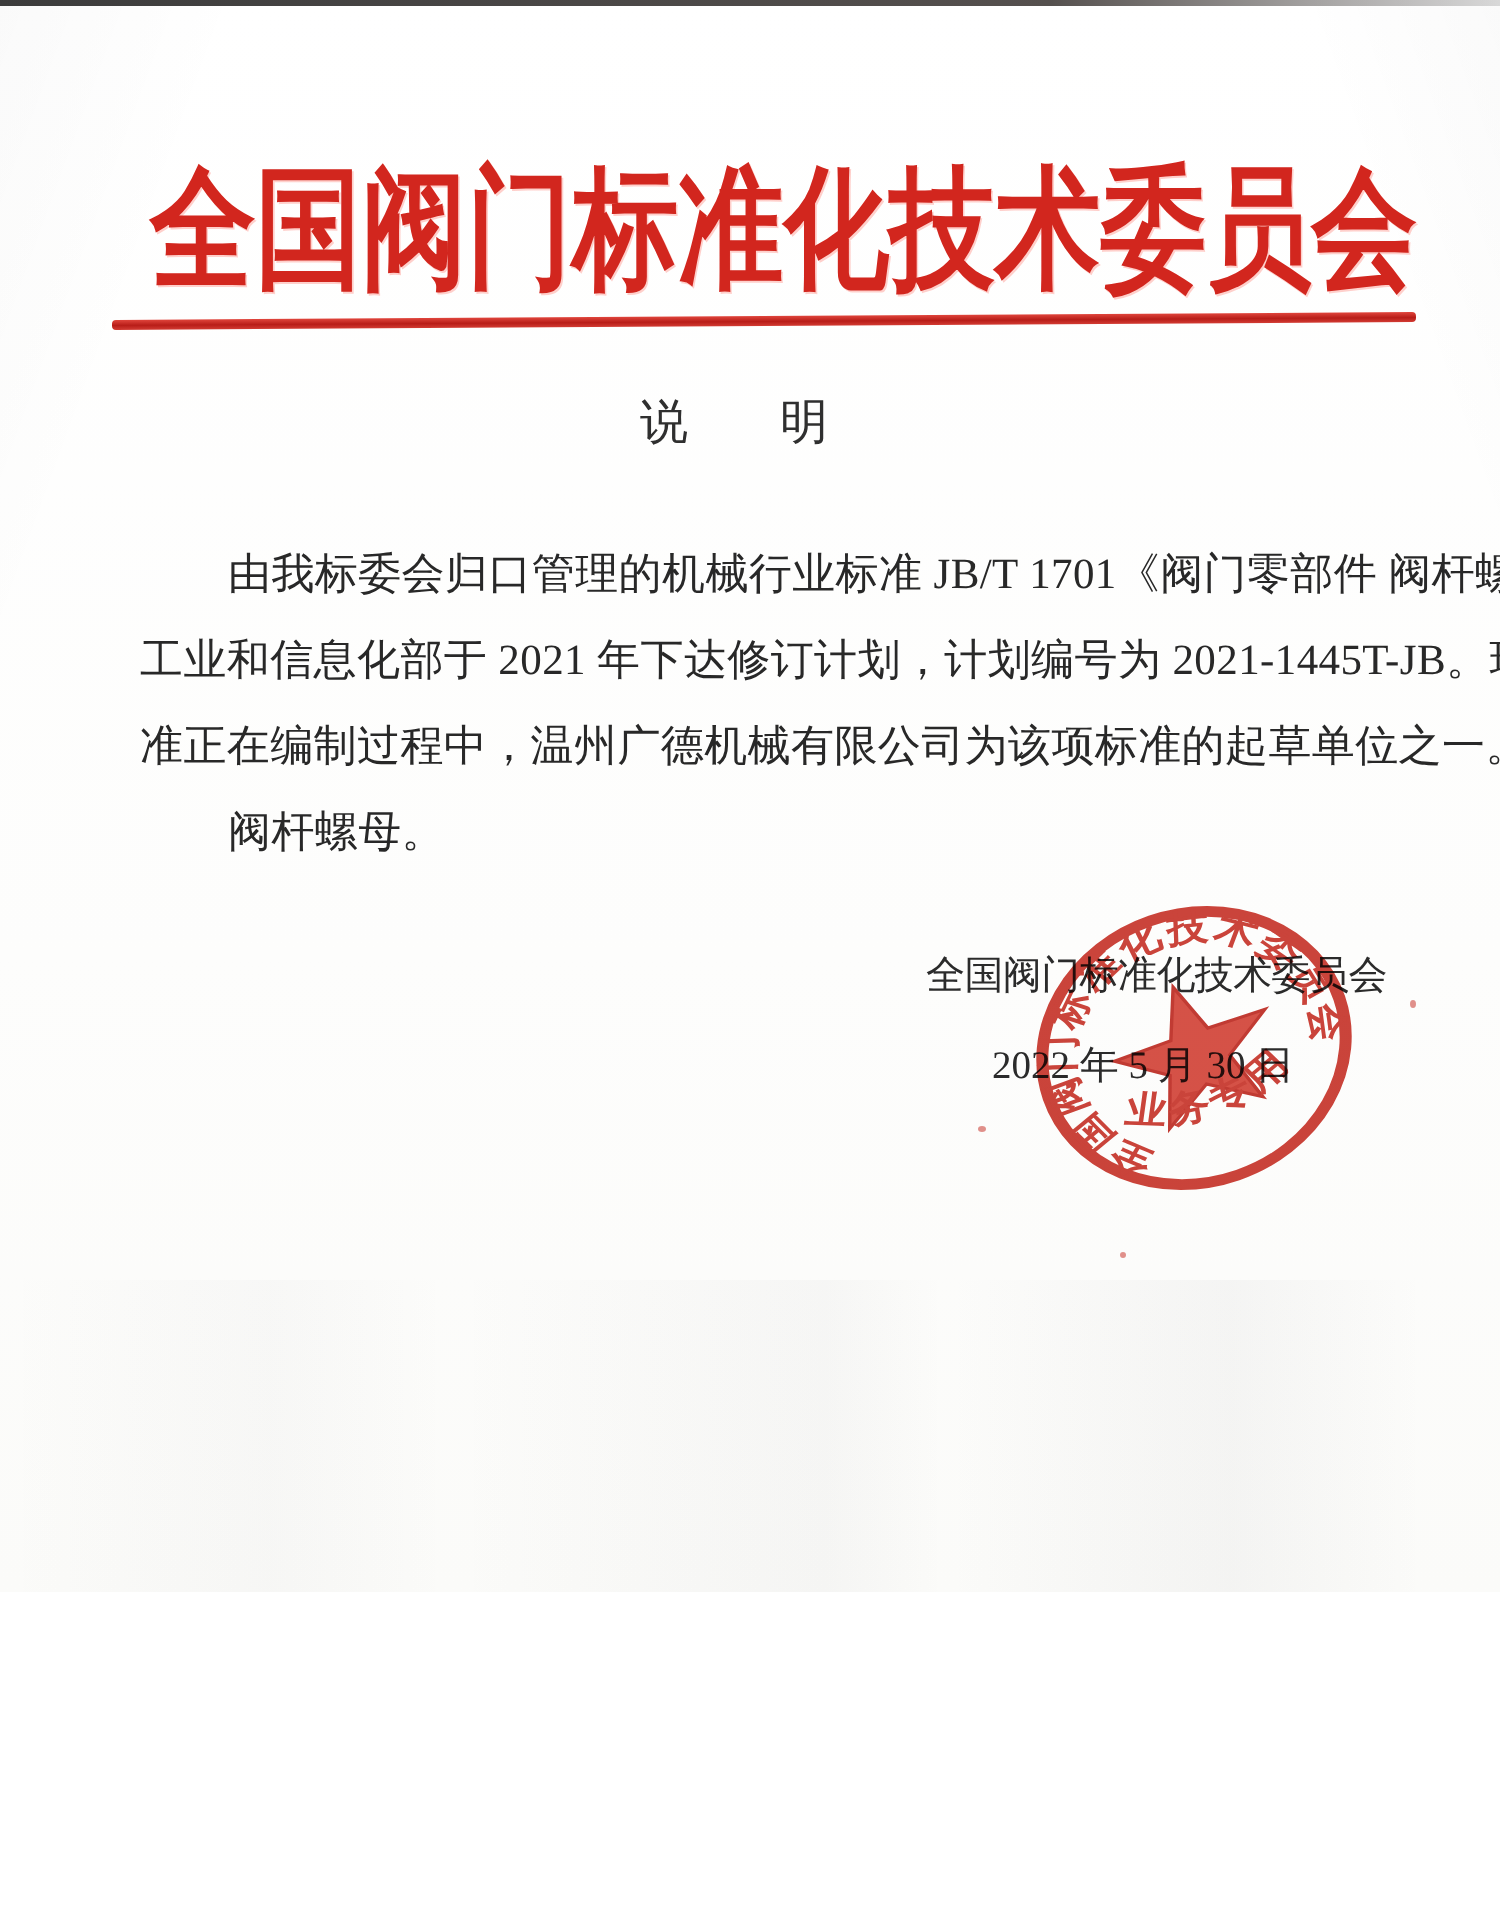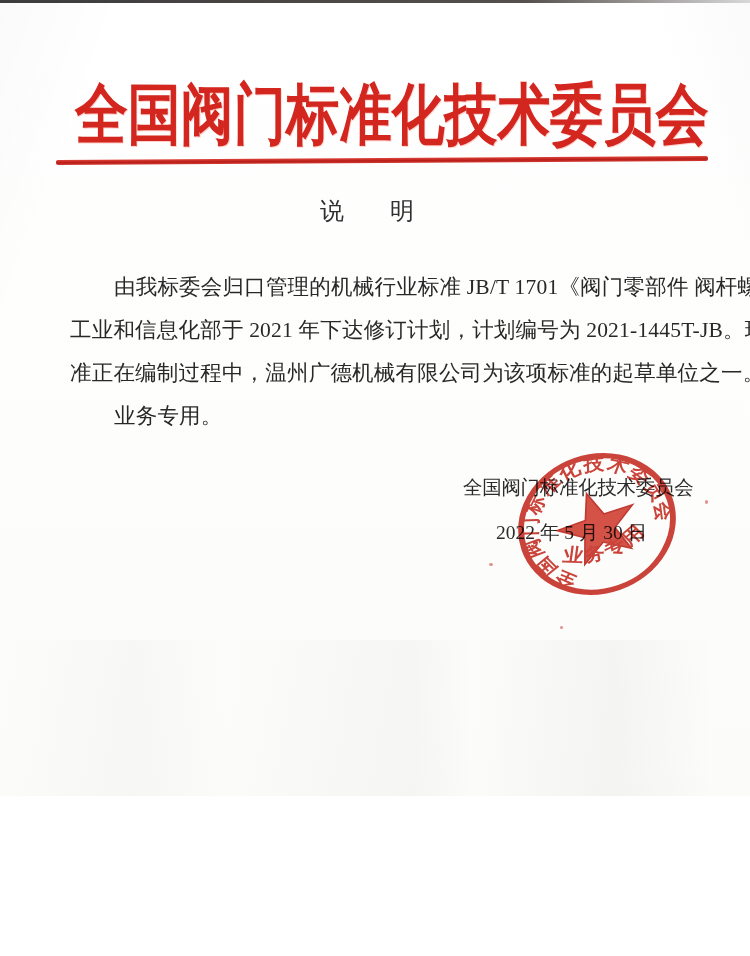--- a/index.html
+++ b/index.html
@@ -95,21 +95,21 @@
   <div class="title">全国阀门标准化技术委员会</div>
 
   <div class="rule"></div>
 
   <div class="heading">说明</div>
 
   <div class="body-block">
     <div class="body-line indent">由我标委会归口管理的机械行业标准 JB/T 1701《阀门零部件 阀杆螺母》，</div>
     <div class="body-line">工业和信息化部于 2021 年下达修订计划，计划编号为 2021-1445T-JB。现标</div>
     <div class="body-line">准正在编制过程中，温州广德机械有限公司为该项标准的起草单位之一。</div>
-    <div class="body-line indent">业务专用。</div>
+    <div class="body-line indent">阀杆螺母。</div>
   </div>
 
   <div class="signature">全国阀门标准化技术委员会</div>
 
   <div class="date">2022 年 5 月 30 日</div>
 
   <div class="stamp">
     <svg viewBox="0 0 220 220" preserveAspectRatio="none">
       <defs>
         <path id="ringPath" d="M 69.8 167.3 A 70 70 0 1 1 150.2 167.3" fill="none"></path>

